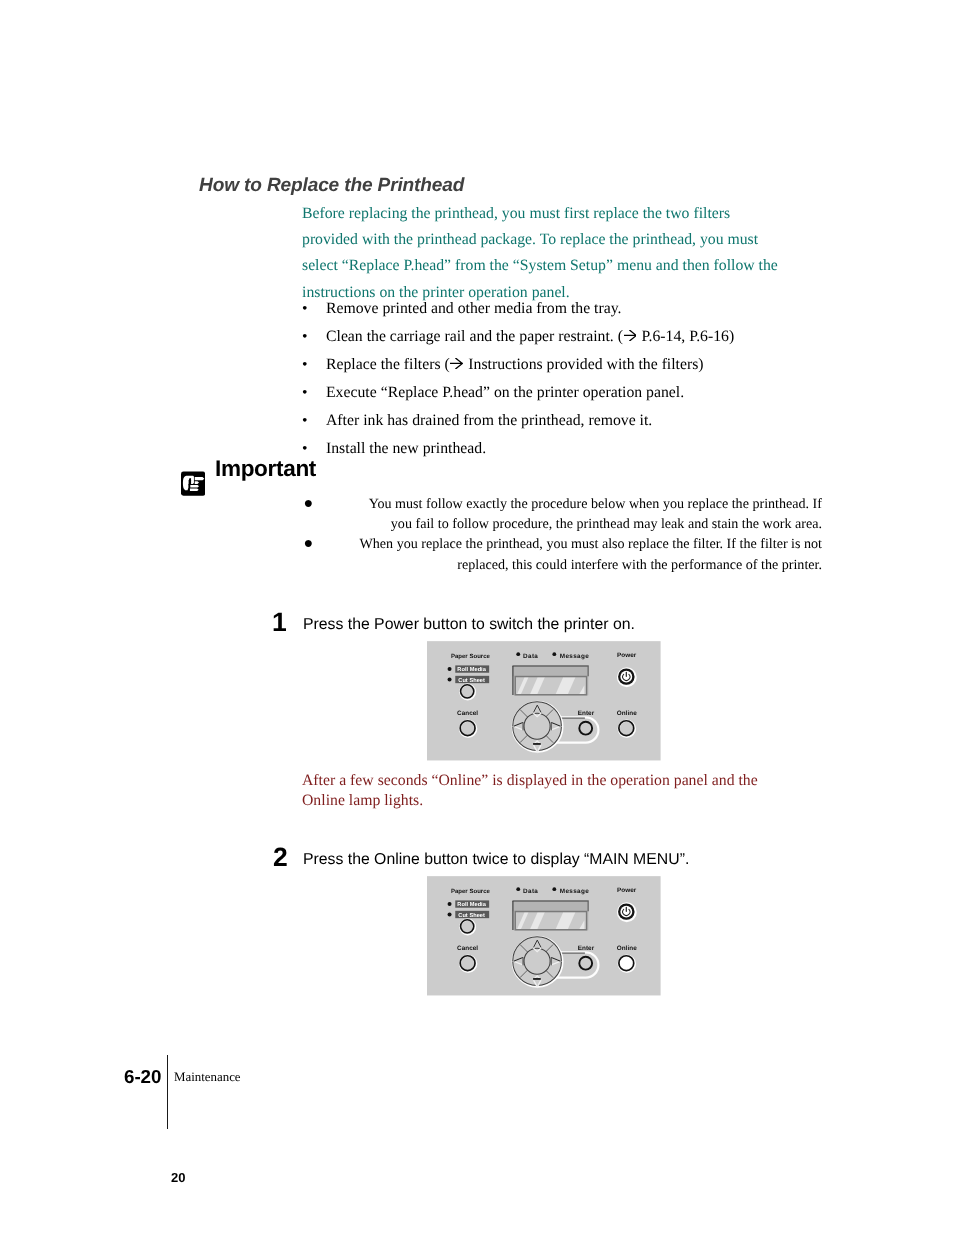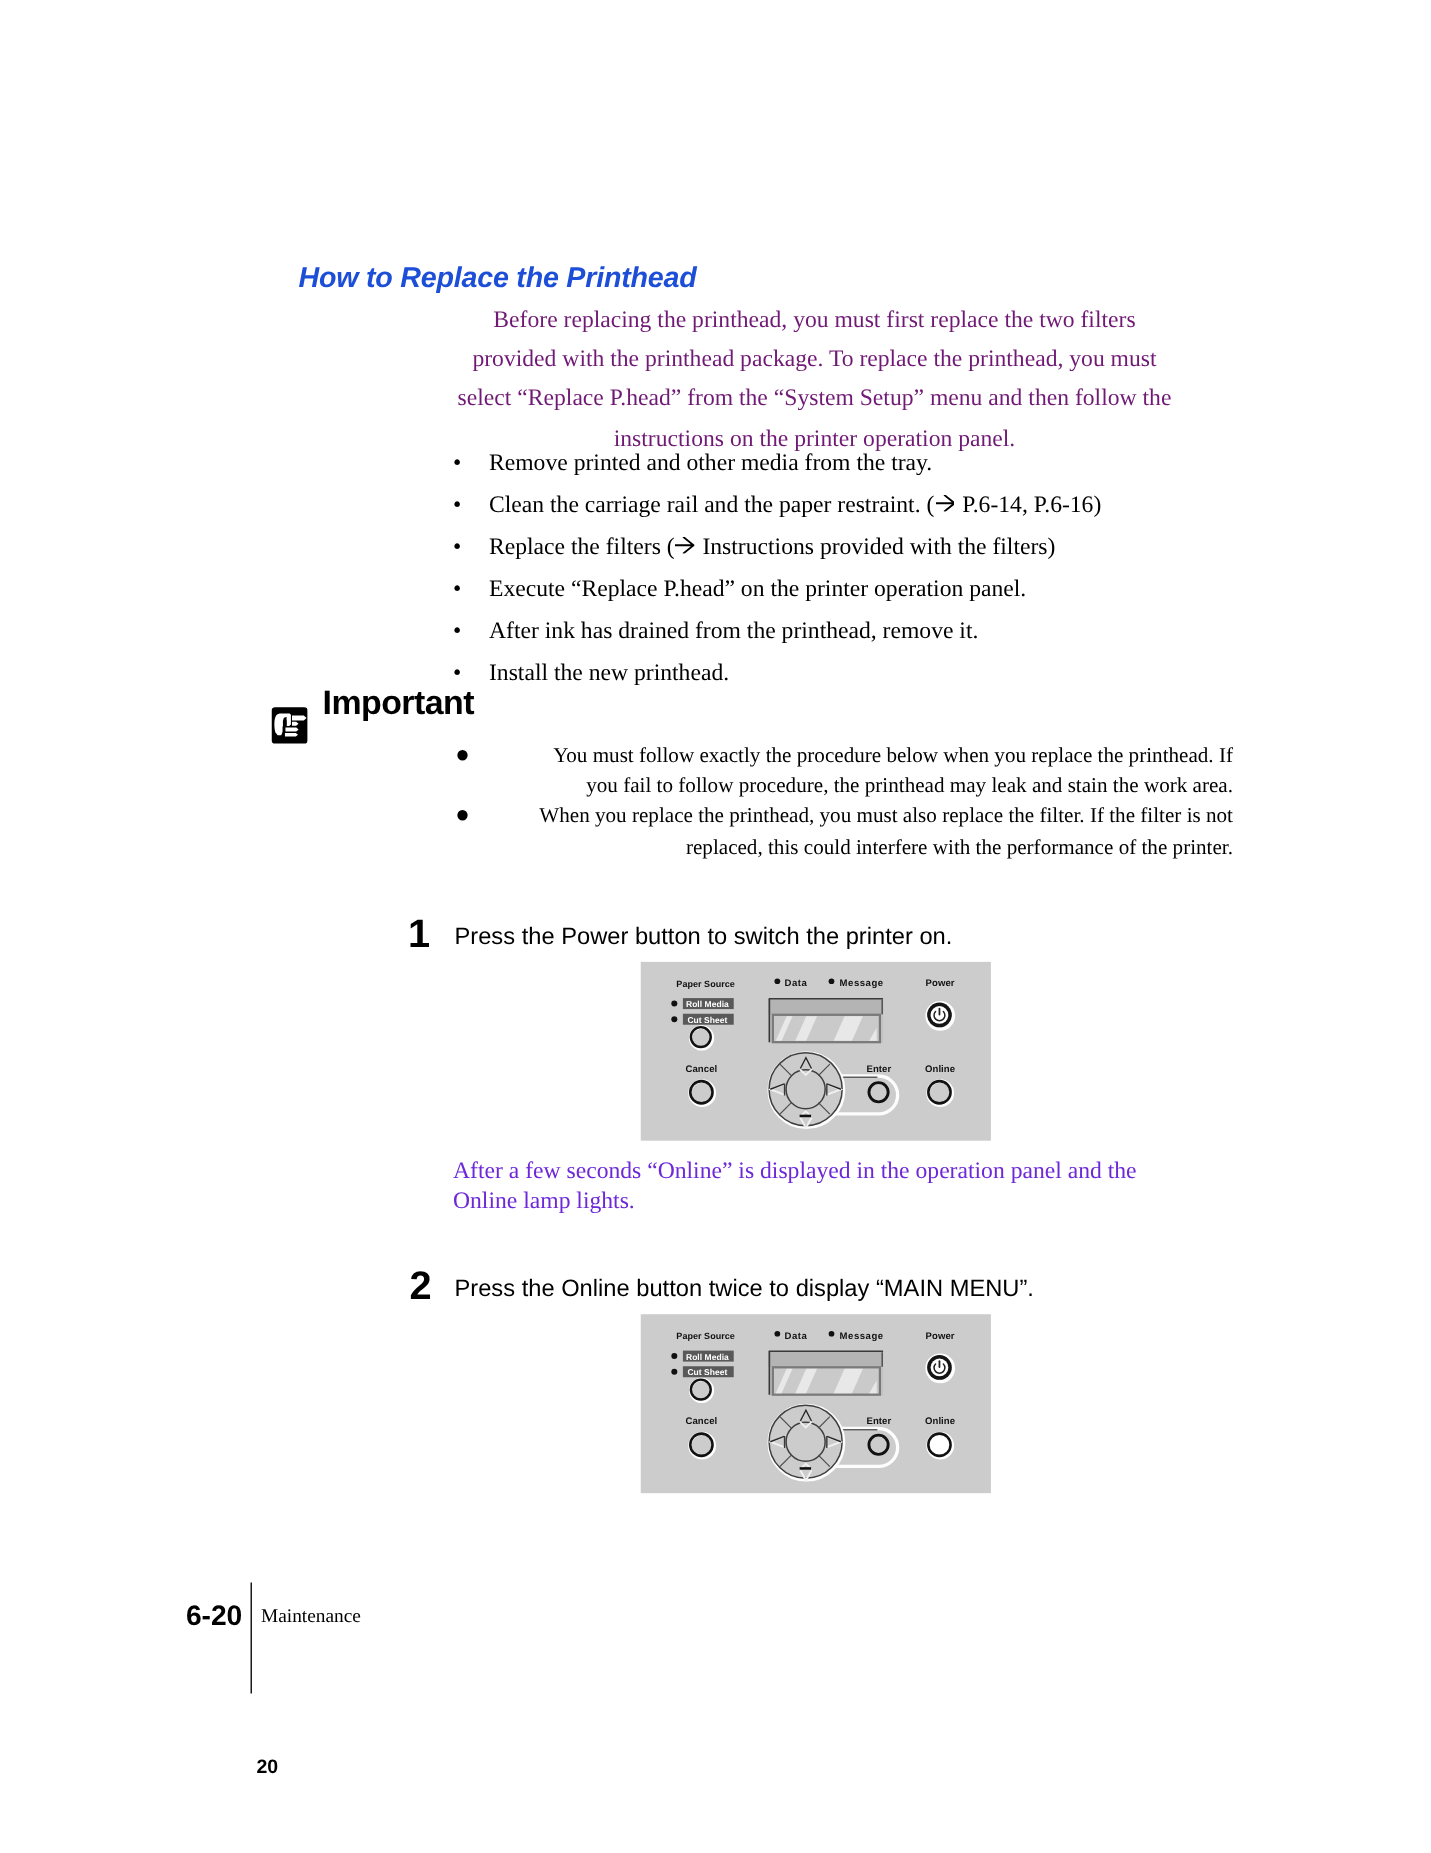--- a/index.html
+++ b/index.html
@@ -5,26 +5,26 @@
 <style>
   html,body{margin:0;padding:0;}
   body{width:954px;height:1235px;background:#fff;font-family:"Liberation Serif",serif;
        -webkit-font-smoothing:antialiased;text-rendering:geometricPrecision;overflow:hidden;position:relative;}
   .page{position:absolute;left:0;top:0;width:954px;height:1235px;}
   .abs{position:absolute;}
 
   
   .heading{left:199px;top:175px;width:600px;
     font-family:"Liberation Sans",sans-serif;font-weight:bold;font-style:italic;
-    font-size:19.1px;letter-spacing:-0.15px;color:#1d4ed8;}
+    font-size:19.1px;letter-spacing:-0.15px;color:#404040;}
 
   
   .intro{left:302px;top:201px;width:482px;
     font-family:"Liberation Serif",serif;font-size:15.75px;line-height:26.2px;
-    color:#701a75;text-align:center;}
+    color:#0f766e;text-align:left;}
 
   
   .blist{left:302px;top:295.3px;width:500px;}
   .blist .row{position:relative;height:27.85px;
     font-family:"Liberation Serif",serif;font-size:15.75px;line-height:27.85px;color:#000;}
   .blist .bl{position:absolute;left:0;top:0;}
   .blist .bt{position:absolute;left:24px;top:0;white-space:nowrap;}
   .arrw{display:inline-block;width:12.8px;height:10.8px;vertical-align:0.3px;margin:0 1.2px 0 0.6px;}
 
   
@@ -34,21 +34,21 @@
     letter-spacing:-0.35px;color:#000;}
   .imp-list{left:302px;top:493.8px;width:520px;}
   .imp-list .irow{position:relative;margin-bottom:0px;}
   .imp-list .idot{position:absolute;left:1.5px;top:0px;font-size:16px;line-height:20.25px;}
   .imp-list .itxt{margin-left:33px;font-family:"Liberation Serif",serif;
     font-size:14.08px;line-height:20.25px;color:#000;text-align:right;white-space:nowrap;}
 
   
   .stepnum{font-family:"Liberation Sans",sans-serif;font-weight:bold;font-size:26.5px;color:#000;}
   .steptxt{font-family:"Liberation Sans",sans-serif;font-size:15.8px;color:#000;white-space:nowrap;}
-  .aftertxt{font-family:"Liberation Serif",serif;font-size:15.75px;line-height:20.1px;color:#6d28d9;}
+  .aftertxt{font-family:"Liberation Serif",serif;font-size:15.75px;line-height:20.1px;color:#7f1d1d;}
 
   
   .oppanel{display:block;}
   .oppanel text.pl{font-family:"Liberation Sans",sans-serif;font-weight:bold;
      font-size:6.35px;fill:#111;letter-spacing:0.05px;}
   .oppanel text.tg{font-family:"Liberation Sans",sans-serif;font-weight:bold;
      font-size:5.65px;fill:#ffffff;letter-spacing:0.03px;}
 
   
   .f-sec{left:124px;top:1066px;font-family:"Liberation Sans",sans-serif;

